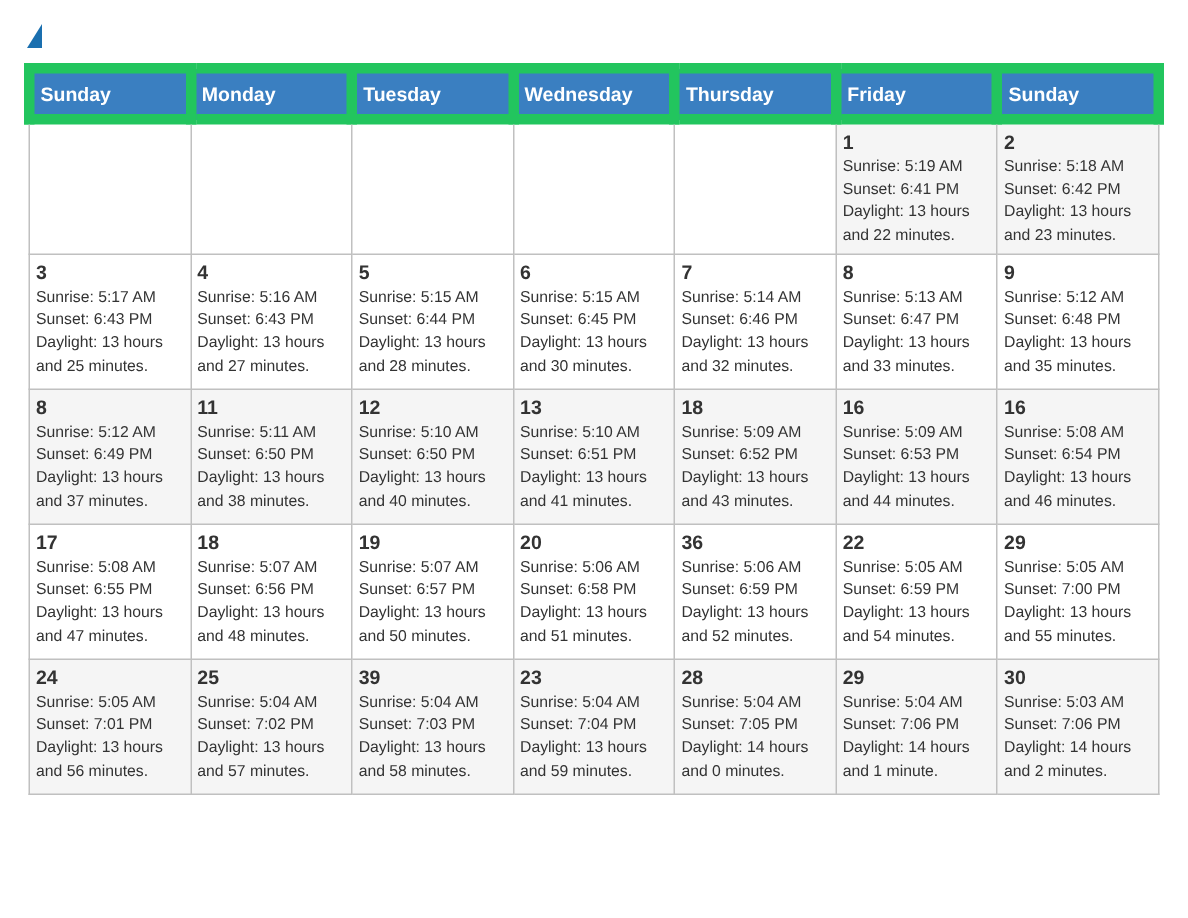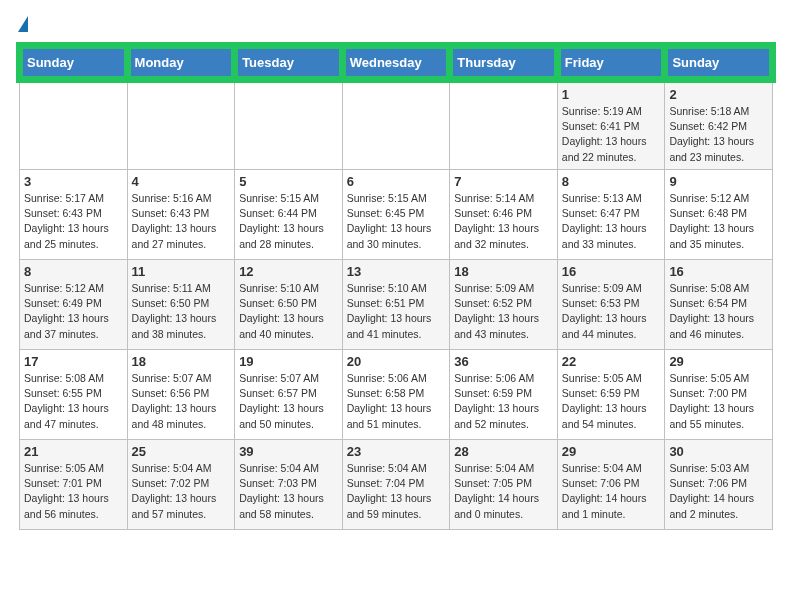--- a/index.html
+++ b/index.html
@@ -226,21 +226,21 @@
           <span class="day-number">22</span>
           <div class="day-info">Sunrise: 5:05 AM<br>Sunset: 6:59 PM<br>Daylight: 13 hours<br>and 54 minutes.</div>
         </td>
         <td>
           <span class="day-number">29</span>
           <div class="day-info">Sunrise: 5:05 AM<br>Sunset: 7:00 PM<br>Daylight: 13 hours<br>and 55 minutes.</div>
         </td>
       </tr>
       <tr>
         <td>
-          <span class="day-number">21</span>
+          <span class="day-number">24</span>
           <div class="day-info">Sunrise: 5:05 AM<br>Sunset: 7:01 PM<br>Daylight: 13 hours<br>and 56 minutes.</div>
         </td>
         <td>
           <span class="day-number">25</span>
           <div class="day-info">Sunrise: 5:04 AM<br>Sunset: 7:02 PM<br>Daylight: 13 hours<br>and 57 minutes.</div>
         </td>
         <td>
           <span class="day-number">39</span>
           <div class="day-info">Sunrise: 5:04 AM<br>Sunset: 7:03 PM<br>Daylight: 13 hours<br>and 58 minutes.</div>
         </td>

